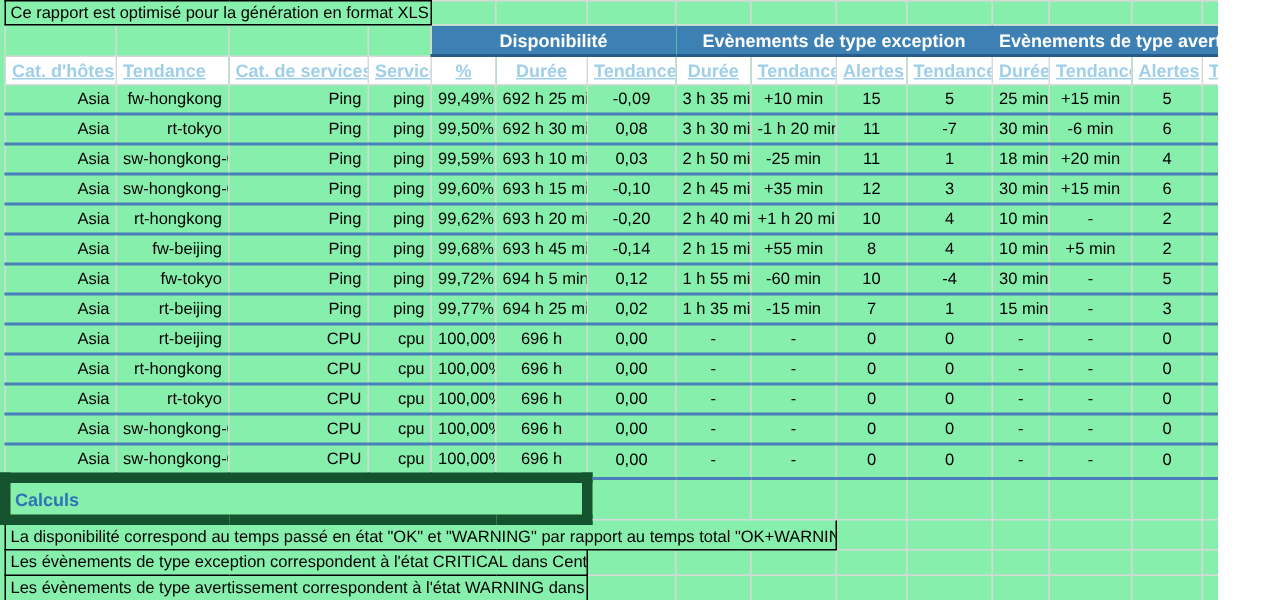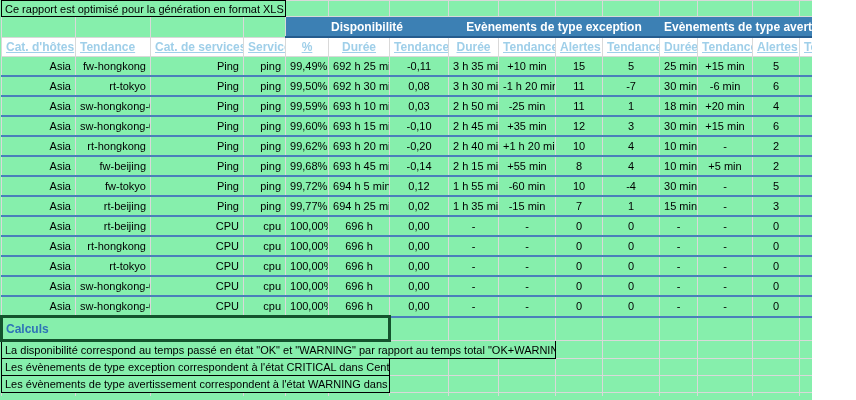--- a/index.html
+++ b/index.html
@@ -21,21 +21,21 @@
   tr.r-cols td{height:18px;color:#9fcfe9;font-weight:bold;font-size:12px;background:#fff;text-decoration:underline;}
   tr.r-cols td.c-center{text-align:center;}
 
   
   tr.r-data td{height:18px;border-bottom:2px solid #4a7fba;}
   tr.r-data td.c-left{text-align:right;}
   tr.r-data td.c-center{text-align:center;}
 
   
   tr.r-calc td{height:21px;}
-  td.calc-cell{border:3px solid #14532d;color:#2e73b7;font-weight:bold;font-size:12px;padding-left:3px;}
+  td.calc-cell{border:7px solid #14532d;color:#2e73b7;font-weight:bold;font-size:12px;padding-left:3px;}
   tr.r-note td{height:16px;}
   td.note-cell{border:1px solid #000;font-size:11px;padding-left:3px;}
   tr.r-sliver td{height:3px;border-bottom:none;}
 </style>
 </head>
 <body>
 
 <div id="sheet">
   <table>
     <colgroup>
@@ -96,21 +96,21 @@
           <td class="c-center">Alertes</td>
           <td class="c-center">Tendance</td>
         </tr>
         <tr class="r-data">
           <td class="c-left">Asia</td>
           <td class="c-left">fw-hongkong</td>
           <td class="c-left">Ping</td>
           <td class="c-left">ping</td>
           <td class="c-center">99,49%</td>
           <td class="c-center">692 h 25 min</td>
-          <td class="c-center">-0,11</td>
+          <td class="c-center">-0,09</td>
           <td class="c-center">3 h 35 min</td>
           <td class="c-center">+10 min</td>
           <td class="c-center">15</td>
           <td class="c-center">5</td>
           <td class="c-center">25 min</td>
           <td class="c-center">+15 min</td>
           <td class="c-center">5</td>
           <td class="c-center">3</td>
         </tr>
         <tr class="r-data">

